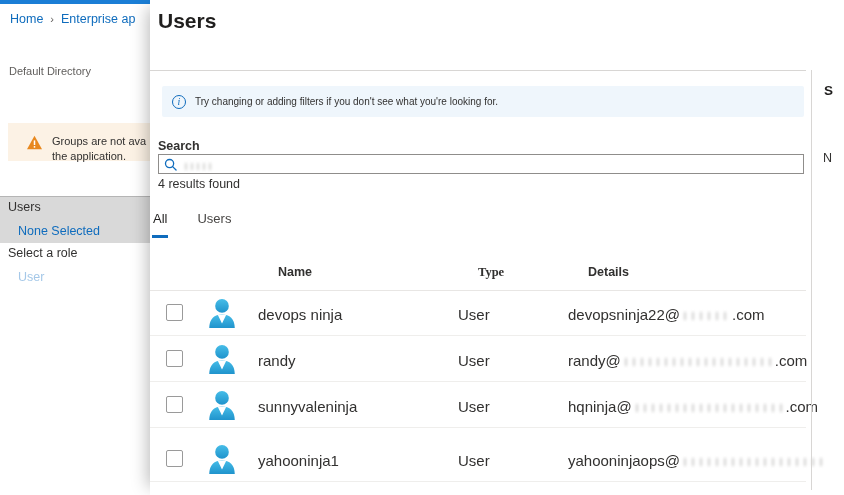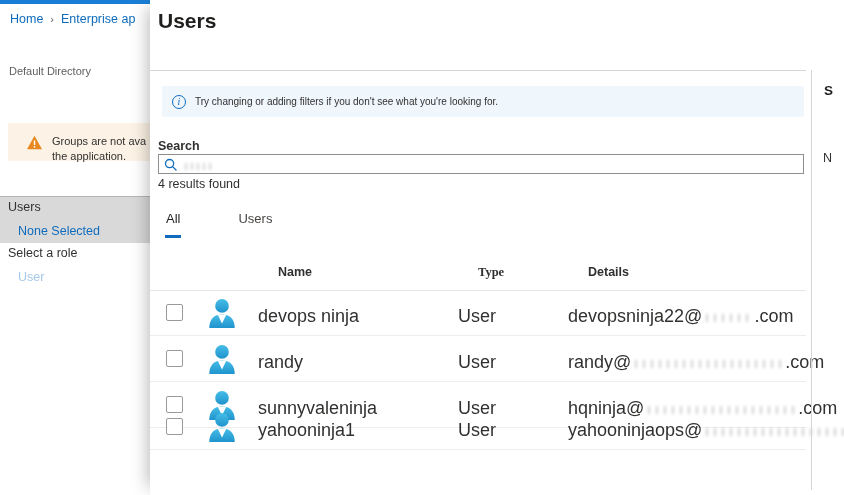--- a/index.html
+++ b/index.html
@@ -44,34 +44,34 @@
   .search-box { position:absolute; top:154px; left:8px; width:646px; height:20px; border:1px solid #8f8d8b; background:#fff;
                 display:flex; align-items:center; padding-left:5px; }
   .search-box svg { flex:0 0 13px; }
   .search-input { border:none; outline:none; background:transparent; flex:1; font-size:12px; margin-left:5px;
                   font-family:"Liberation Sans", sans-serif; color:#323130; }
   .search-smudge { position:absolute; left:26px; top:8px; width:26px; height:7px;
                    background:repeating-linear-gradient(90deg, rgba(96,94,92,.28) 0 2px, transparent 2px 6px);
                    filter:blur(1.4px); pointer-events:none; }
   .results { position:absolute; top:177px; left:8px; font-size:12.5px; color:#323130; }
 
-  .tabs { position:absolute; top:211px; left:15px; display:flex;gap:28px; }
+  .tabs { position:absolute; top:211px; left:2px; display:flex; }
   .tab { font-size:13px; color:#484644; cursor:pointer; padding:0 1px 9px 1px; margin-right:28px; }
   .tab.active { color:#201f1e; border-bottom:3px solid #0f6cbd; }
 
   .th { position:absolute; top:265px; font-size:12.5px; font-weight:700; color:#323130;padding-left:20px; }
   .th-name { left:108px; } .th-type { left:308px;font-family:Liberation Serif, serif; } .th-details { left:418px; }
   .header-line { position:absolute; top:290px; left:0; width:656px; height:1px; background:#e8e6e4; }
 
   .row { position:absolute; left:0; width:656px; height:46px; border-bottom:1px solid #efeeec; cursor:pointer; }
-  .row0 { top:290px; } .row1 { top:336px; } .row2 { top:382px; } .row3 { top:404px;padding-left:12px; }
+  .row0 { top:290px; } .row1 { top:336px; } .row2 { top:382px; } .row3 { top:436px;padding-left:12px; }
   .checkbox { position:absolute; left:16px; top:14px; width:17px; height:17px; background:#fff;
               border:1px solid #9a9a9a; border-radius:2px; cursor:pointer; }
   .avatar { position:absolute; left:55px; top:6px; width:34px; height:34px; }
-  .cell { position:absolute; top:16px; font-size:18px; color:#323130; white-space:nowrap;text-align:center; }
+  .cell { position:absolute; top:16px; font-size:15px; color:#323130; white-space:nowrap;text-align:center; }
   .cell-name { left:108px; } .cell-type { left:308px; } .cell-details { left:418px; }
   .redact { display:inline-block; height:8px; vertical-align:baseline; margin:0 4px;
             background:repeating-linear-gradient(90deg, rgba(96,94,92,.30) 0 2px, transparent 2px 8px);
             filter:blur(1.4px); }
   .redact.sm { width:44px; } .redact.lg { width:146px; } .redact.end { width:138px; margin-right:0; }
 
   
   .rail-divider { position:absolute; top:70px; left:661px; width:1px; height:420px; background:#d8d6d4; }
   .rail-heading { position:absolute; top:83px; left:674px; font-size:13.5px; font-weight:700; color:#201f1e; white-space:nowrap; }
   .rail-empty   { position:absolute; top:151px; left:673px; font-size:12.5px; color:#323130; white-space:nowrap; }

